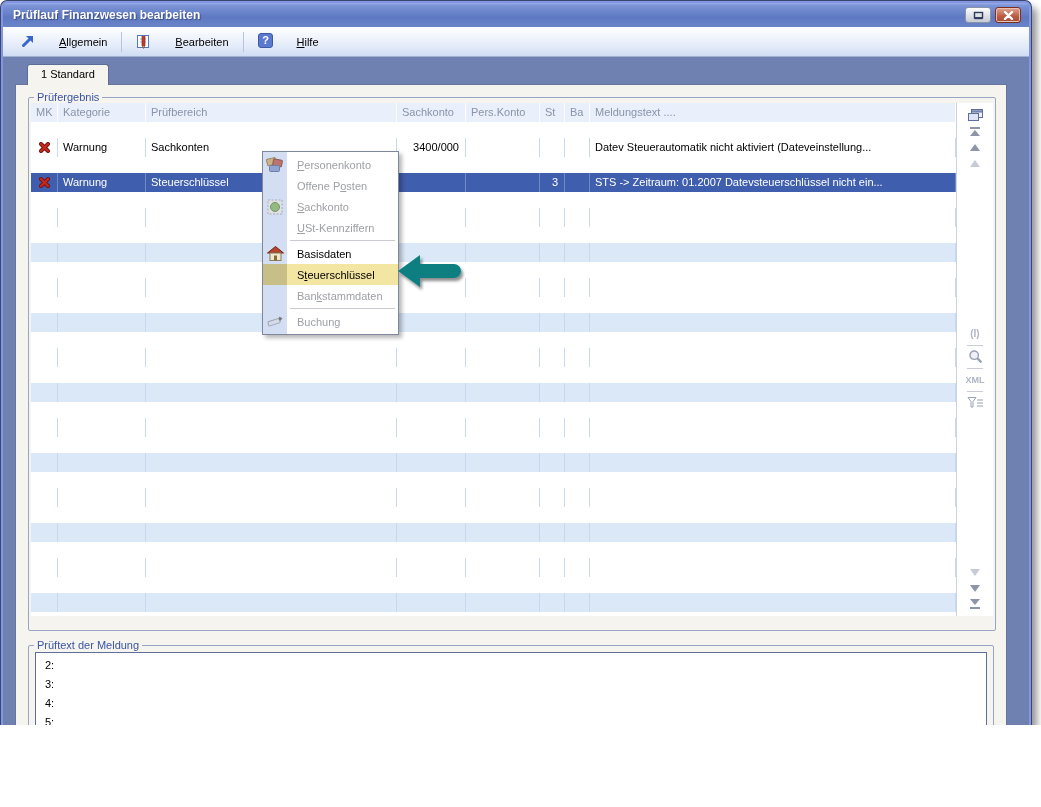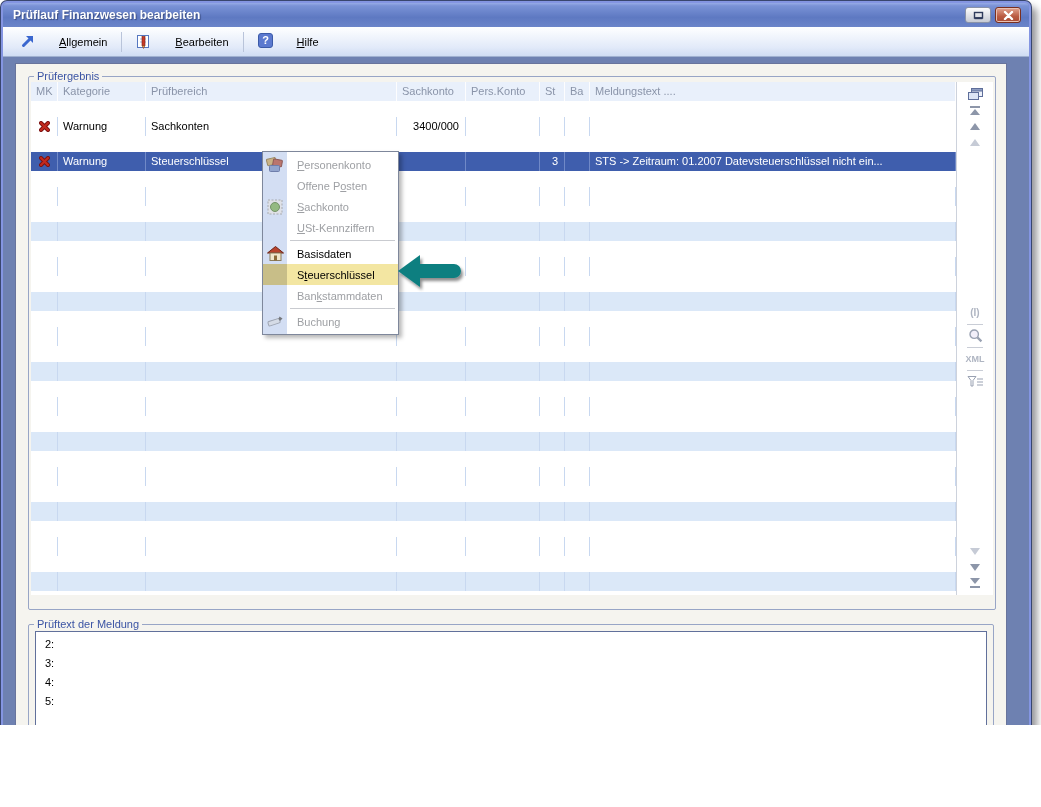--- a/index.html
+++ b/index.html
@@ -155,20 +155,23 @@
         <div class="tb-item">
           <span class="tb-icon"><svg width="15" height="15">
               <rect x="0.5" y="0.5" width="14" height="14" rx="2.5" fill="#5B79CF" stroke="#3B5AA8"></rect>
               <text x="7.5" y="11.2" text-anchor="middle" font-size="11" font-weight="bold" fill="#fff" font-family="Liberation Sans, sans-serif">?</text>
             </svg></span>
           <span class="tb-label"><u>H</u>ilfe</span>
         </div>
       </div>
 
     <div class="body">
+      <div class="tabstrip">
+        <div class="tab">1 Standard</div>
+      </div>
       <div class="page">
 
         <fieldset class="group-result">
           <legend>Prüfergebnis</legend>
           <div class="result-inner">
             <div class="grid" id="grid">
                 <div class="hrow">
                   <div class="h-cell" style="width: 27px;">MK</div>
                   <div class="h-cell" style="width: 88px;">Kategorie</div>
                   <div class="h-cell" style="width: 251px;">Prüfbereich</div>
@@ -184,20 +187,21 @@
                       <path d="M2 2 L9 9 M9 2 L2 9" stroke="#7A1010" stroke-width="4" stroke-linecap="round"></path>
                       <path d="M2 2 L9 9 M9 2 L2 9" stroke="#C22A1E" stroke-width="2.2" stroke-linecap="round"></path>
                     </svg>
                   </div>
                   <div class="cell" style="width: 88px;">Warnung</div>
                   <div class="cell" style="width: 251px;">Sachkonten</div>
                   <div class="cell num" style="width: 69px;">3400/000</div>
                   <div class="cell" style="width: 74px;"></div>
                   <div class="cell num" style="width: 25px;"></div>
                   <div class="cell" style="width: 25px;"></div>
+                  <div class="cell" style="flex: 1 1 0%;">Datev Steuerautomatik nicht aktiviert (Dateveinstellung...</div>
                 </div>
                 <div class="row selected">
                   <div class="cell mk" style="width: 27px;">
                     <svg width="11" height="11">
                       <path d="M2 2 L9 9 M9 2 L2 9" stroke="#7A1010" stroke-width="4" stroke-linecap="round"></path>
                       <path d="M2 2 L9 9 M9 2 L2 9" stroke="#C22A1E" stroke-width="2.2" stroke-linecap="round"></path>
                     </svg>
                   </div>
                   <div class="cell" style="width: 88px;">Warnung</div>
                   <div class="cell" style="width: 251px;">Steuerschlüssel</div>

